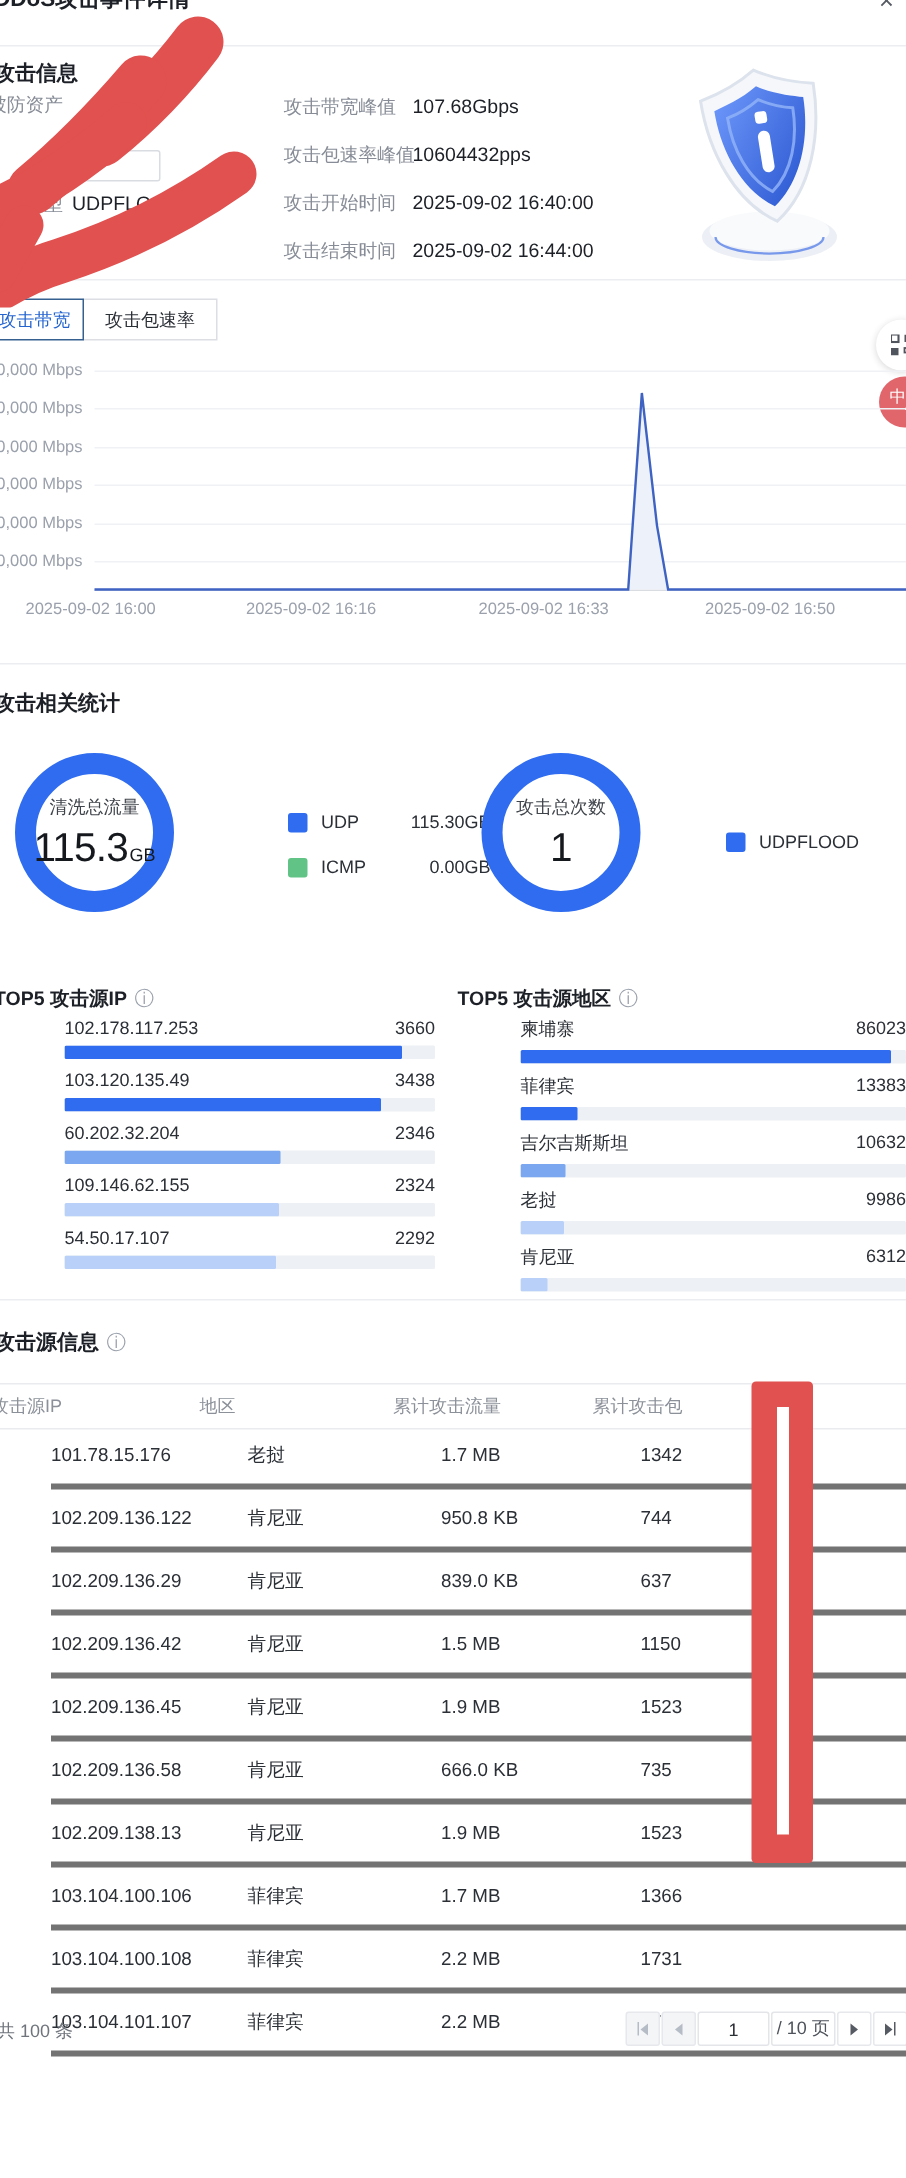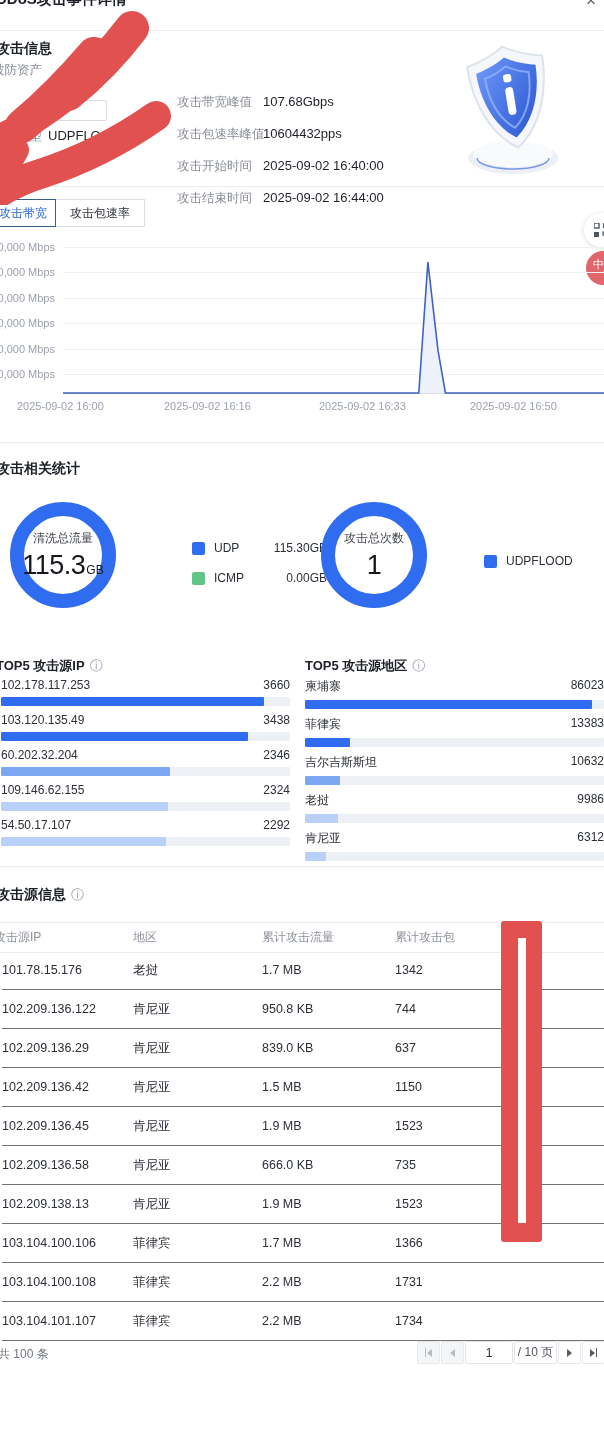--- a/index.html
+++ b/index.html
@@ -10,21 +10,21 @@
   .hr{position:absolute;left:0;width:620px;height:1px;background:#ebedf0;}
   .win-title{position:absolute;left:4px;top:-10px;font-size:15px;font-weight:700;color:#1d2127;white-space:nowrap;}
   .close-x{position:absolute;left:594px;top:-9px;font-size:17px;color:#565b63;cursor:pointer;}
   .sec-title{position:absolute;font-size:14px;font-weight:700;color:#1d2127;display:flex;align-items:center;gap:5px;white-space:nowrap;}
   .info-i{font-size:13px;color:#9aa0ab;font-weight:400;}
   
   .kv-r{position:absolute;left:0;width:48px;text-align:right;font-size:12.5px;color:#878c96;white-space:nowrap;}
   .kv-val{position:absolute;font-size:13px;color:#1d2127;white-space:nowrap;}
   .obs-btn{position:absolute;left:58px;top:100px;width:57px;height:21px;box-sizing:border-box;
            border:1px solid #d9dce1;border-radius:2px;background:#fff;cursor:pointer;}
-  .fields{position:absolute;left:185px;top:63px;margin-top:31px;}
+  .fields{position:absolute;left:197px;top:63px;}
   .fieldrow{display:flex;height:32px;align-items:flex-start;line-height:16px;}
   .f-label{width:86px;flex:none;font-size:12.5px;color:#878c96;white-space:nowrap;}
   .f-value{font-size:13px;color:#1d2127;white-space:nowrap;}
   
   .tab{position:absolute;top:199px;height:28px;box-sizing:border-box;border:1px solid #dcdee3;background:#fff;
        display:flex;align-items:center;justify-content:center;font-size:12px;color:#2b2f36;cursor:pointer;white-space:nowrap;}
   .tab.active{border-color:#35608f;color:#2464cf;z-index:2;}
   
   #chart-wrap{position:absolute;left:0;top:240px;width:620px;height:180px;}
   .gline{position:absolute;left:71px;width:541px;height:1px;background:#eff1f4;}
@@ -48,31 +48,31 @@
   .dvalrow{display:flex;align-items:baseline;}
   .dval{font-size:27px;color:#15181d;letter-spacing:-.5px;text-align:center;}
   .dunit{font-size:12px;margin-left:1px;color:#15181d;}
   .leg{position:absolute;}
   .legrow{display:flex;align-items:center;margin-bottom:16px;width:135px;font-size:12px;color:#2b2f36;padding-left:44px;}
   .legsq{width:13px;height:13px;border-radius:2px;margin-right:9px;flex:none;}
   .legname{margin-right:8px;white-space:nowrap;}
   .legval{margin-left:auto;white-space:nowrap;}
   
   .t5col{position:absolute;top:678px;}
-  .t5row{margin-bottom:7px;}
+  .t5row{margin-bottom:7px;padding-left:42px;}
   .t5head{display:flex;justify-content:space-between;font-size:12px;color:#2b2f36;margin-bottom:5px;white-space:nowrap;}
   .t5track{height:9px;background:#edf0f4;border-radius:1px;overflow:hidden;}
   .t5bar{height:100%;border-radius:1px;background:#2f6cef;}
   
   .thead{position:absolute;left:2px;top:922px;width:610px;height:29px;display:grid;
          grid-template-columns:139px 129px 133px 1fr;align-items:center;
          border-top:1px solid #e9ebee;border-bottom:1px solid #e9ebee;font-size:12px;color:#8b9099;}
   .tbody{position:absolute;left:10px;top:951px;width:602px;}
   .trow{display:grid;grid-template-columns:131px 129px 133px 1fr;align-items:center;height:38px;
-        border-bottom:1px solid #737373;font-size:12.5px;color:#2b2f36;}
+        border-bottom:4px solid #737373;font-size:12.5px;color:#2b2f36;margin-left:32px;}
   .thead div,.trow div{white-space:nowrap;overflow:visible;}
   
   .total{position:absolute;left:6px;top:1346px;font-size:12px;color:#70757d;white-space:nowrap;}
   .pager{position:absolute;left:425px;top:1341px;display:flex;gap:1px;align-items:center;}
   .pgbtn{width:23px;height:23px;box-sizing:border-box;border:1px solid #e6e8ec;background:#fff;border-radius:2px;
          display:flex;align-items:center;justify-content:center;gap:1px;cursor:pointer;}
   .pgbtn.dis{background:#f4f5f7;cursor:default;}
   .arr-l{width:0;height:0;border-top:4px solid transparent;border-bottom:4px solid transparent;border-right:5px solid #565b63;}
   .arr-r{width:0;height:0;border-top:4px solid transparent;border-bottom:4px solid transparent;border-left:5px solid #565b63;}
   .dis .arr-l{border-right-color:#b6bcc6}

